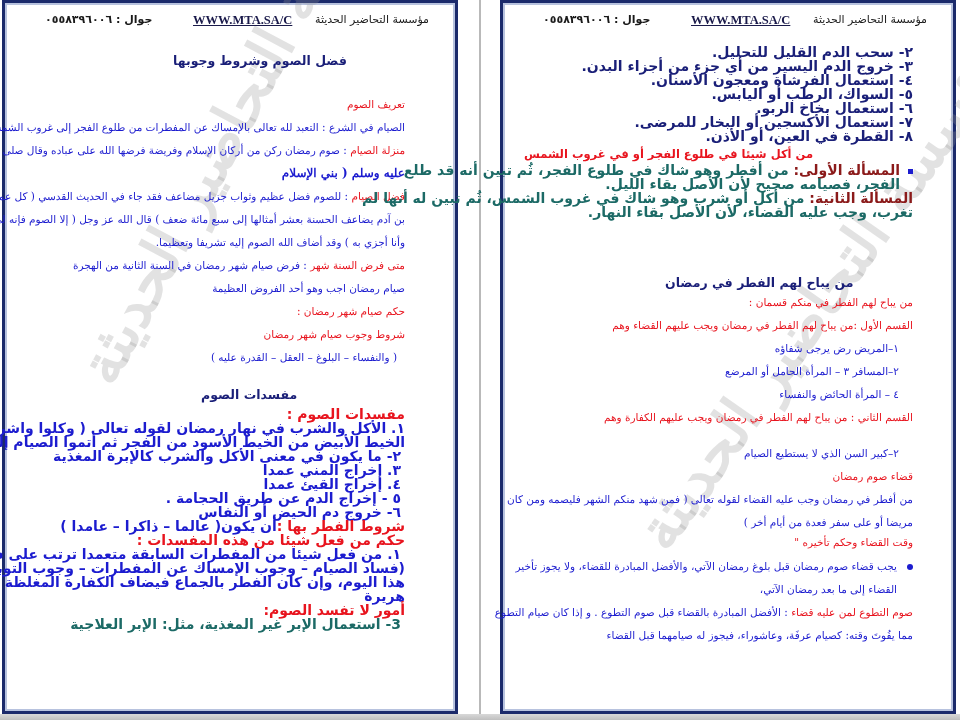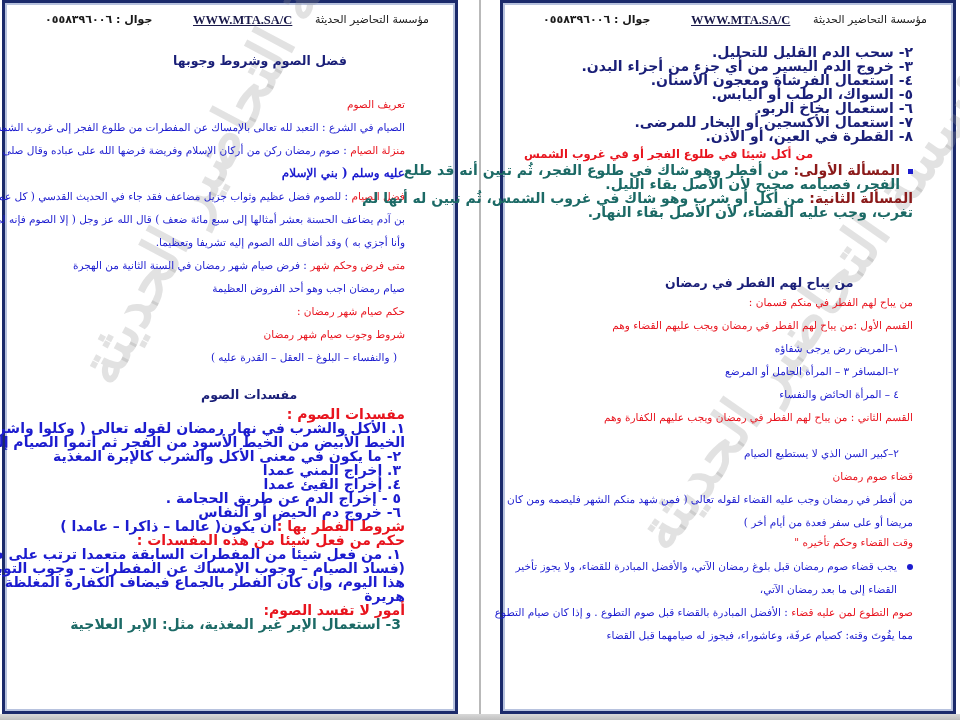--- a/index.html
+++ b/index.html
@@ -67,21 +67,21 @@
       <div class="line serif" style="margin-top:9px;">
         <span class="red">منزلة الصيام</span><span class="blue"> : صوم رمضان ركن من أركان الإسلام وفريضة فرضها الله على عباده وقال صلى الله</span>
       </div>
       <div class="line serif blue bold" style="margin-top:9px; font-size:12px;">عليه وسلم (  بني الإسلام</div>
       <div class="line serif" style="margin-top:9px;">
         <span class="red">فضل الصيام</span><span class="blue"> : للصوم فضل عظيم وثواب جزيل مضاعف فقد جاء في الحديث القدسي ( كل عمل</span>
       </div>
       <div class="line serif blue" style="margin-top:9px;">بن آدم يضاعف الحسنة بعشر أمثالها إلى سبع مائة ضعف ) قال الله عز وجل ( إلا الصوم فإنه لي</div>
       <div class="line serif blue" style="margin-top:9px;">وأنا أجزي به ) وقد أضاف الله الصوم إليه تشريفا وتعظيما.</div>
       <div class="line serif" style="margin-top:9px;">
-        <span class="red">متى فرض وحكم شهر</span><span class="blue"> : فرض صيام شهر رمضان في السنة الثانية من الهجرة</span>
+        <span class="red">متى فرض السنة شهر</span><span class="blue"> : فرض صيام شهر رمضان في السنة الثانية من الهجرة</span>
       </div>
       <div class="line serif blue" style="margin-top:9px;">صيام رمضان اجب وهو أحد الفروض العظيمة</div>
       <div class="line serif red" style="margin-top:9px;">حكم صيام شهر رمضان :</div>
       <div class="line serif red" style="margin-top:9px;">شروط وجوب صيام شهر رمضان</div>
       <div class="line serif blue" style="margin-top:9px; padding-right:8px;">( والنفساء – البلوغ – العقل – القدرة عليه )</div>
     </div>
 
     <div class="title" style="left:196px; top:384px;">مفسدات الصوم</div>
 
     <div class="content" style="top:404px; left:20px; right:50px;">

